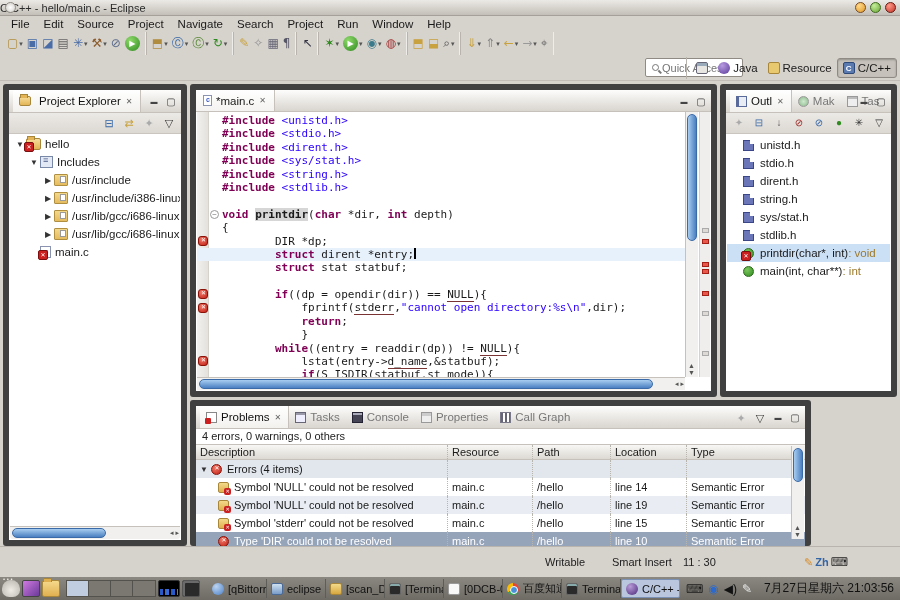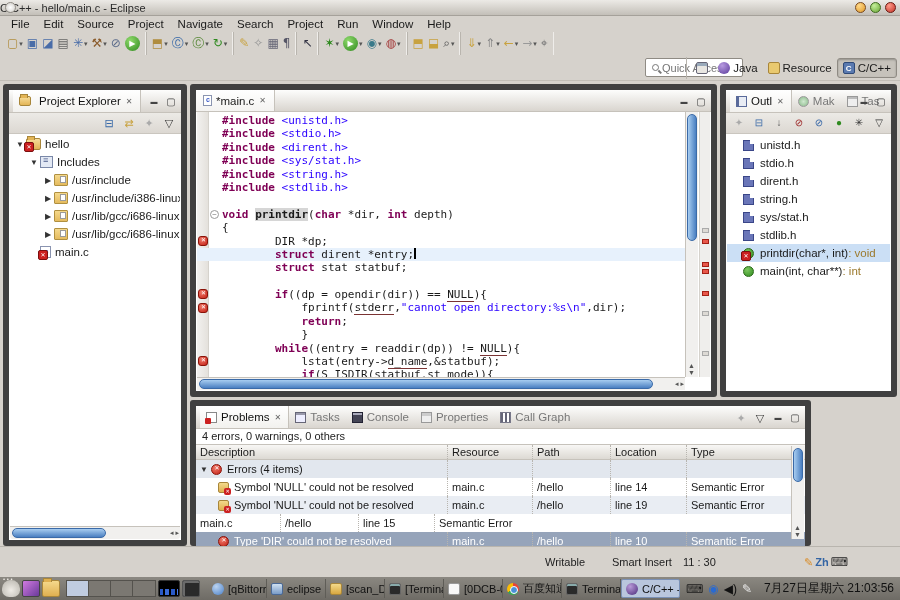--- a/index.html
+++ b/index.html
@@ -602,20 +602,21 @@
           <span class="pcell w4">Semantic Error</span>
         </div>
         <div class="prow alt">
           <span class="pcell w0" style="padding-left:22px"><span class="ri ri-warn"></span>Symbol 'NULL' could not be resolved</span>
           <span class="pcell w1">main.c</span>
           <span class="pcell w2">/hello</span>
           <span class="pcell w3">line 19</span>
           <span class="pcell w4">Semantic Error</span>
         </div>
         <div class="prow">
+          <span class="pcell w0" style="padding-left:22px"><span class="ri ri-warn"></span>Symbol 'stderr' could not be resolved</span>
           <span class="pcell w1">main.c</span>
           <span class="pcell w2">/hello</span>
           <span class="pcell w3">line 15</span>
           <span class="pcell w4">Semantic Error</span>
         </div>
         <div class="prow sel">
           <span class="pcell w0" style="padding-left:22px"><span class="ri ri-err"></span>Type 'DIR' could not be resolved</span>
           <span class="pcell w1">main.c</span>
           <span class="pcell w2">/hello</span>
           <span class="pcell w3">line 10</span>

